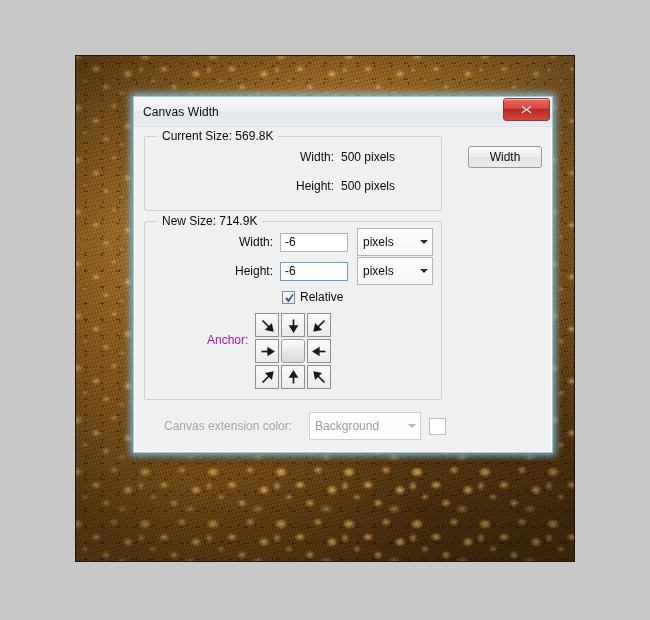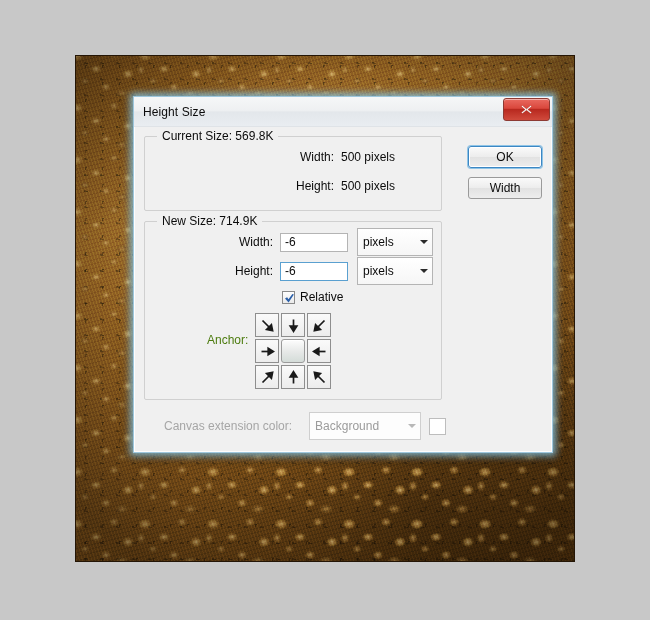--- a/index.html
+++ b/index.html
@@ -181,21 +181,21 @@
     position: relative;
     box-sizing: border-box;
     cursor: pointer;
     margin-right: 5px;
   }
   .checkbox svg { position:absolute; left:1px; top:1px; }
   .rel-label { font-size: 12px; color: #0b0b0b; }
 
   
   .anchor-row { display: flex; align-items: flex-start; padding-left: 54px; }
-  .anchor-label { font-size: 12px; color: #4d7c0f; margin-right: 7px; padding-top: 20px; }
+  .anchor-label { font-size: 12px; color: #a21caf; margin-right: 7px; padding-top: 20px; }
   .anchor-grid {
     display: grid;
     grid-template-columns: repeat(3, 24px);
     grid-template-rows: repeat(3, 24px);
     gap: 2px;
   }
   .acell {
     border: 1px solid #8e8e8e;
     background: linear-gradient(180deg,#fafafa,#ececec);
     display: flex; align-items: center; justify-content: center;
@@ -259,32 +259,31 @@
 
 <div id="photo">
   <div class="leather"></div>
   <div class="leather-grain"></div>
   <div class="leather-vignette"></div>
 </div>
 
 <div id="dialog">
 
   <div class="titlebar">
-    <span class="titlebar-text">Height Size</span>
+    <span class="titlebar-text">Canvas Width</span>
     <div class="close-btn">
       <svg width="11" height="9" viewBox="0 0 11 9">
         <path d="M1.4 0.6 L5.5 4.0 L9.6 0.6 L10.6 1.6 L6.9 4.6 L10.6 7.6 L9.6 8.6 L5.5 5.2 L1.4 8.6 L0.4 7.6 L4.1 4.6 L0.4 1.6 Z" fill="#ffffff" stroke="#8d2a20" stroke-width=".3"></path>
       </svg>
     </div>
   </div>
 
   <div class="dlg-body">
 
     <div class="btn-col">
-      <div class="btn default">OK</div>
       <div class="btn">Width</div>
     </div>
 
     <div class="group" id="group-current">
       <span class="legend">Current Size: 569.8K</span>
       <div class="row">
         <span class="lbl">Width:</span>
         <span class="val">500 pixels</span>
       </div>
       <div class="row">

